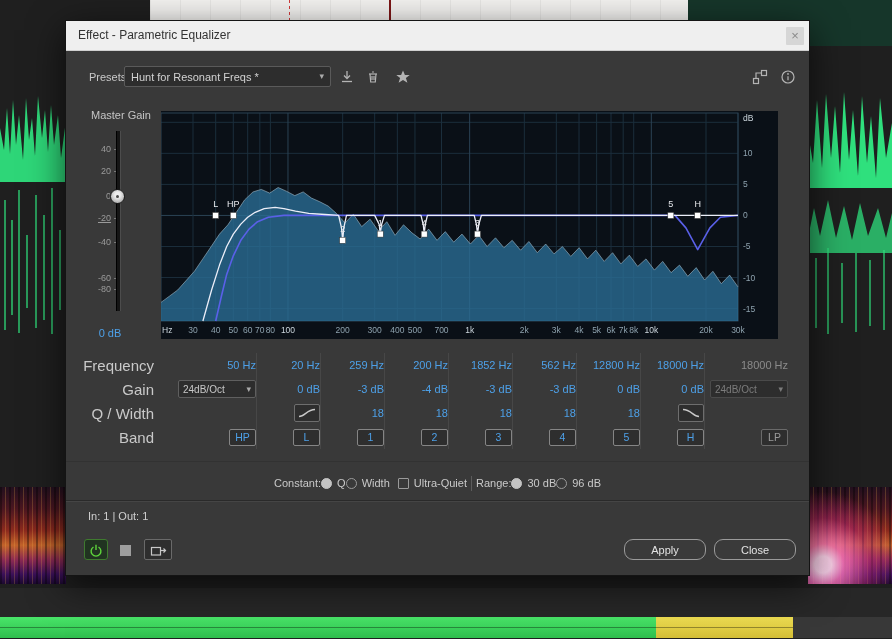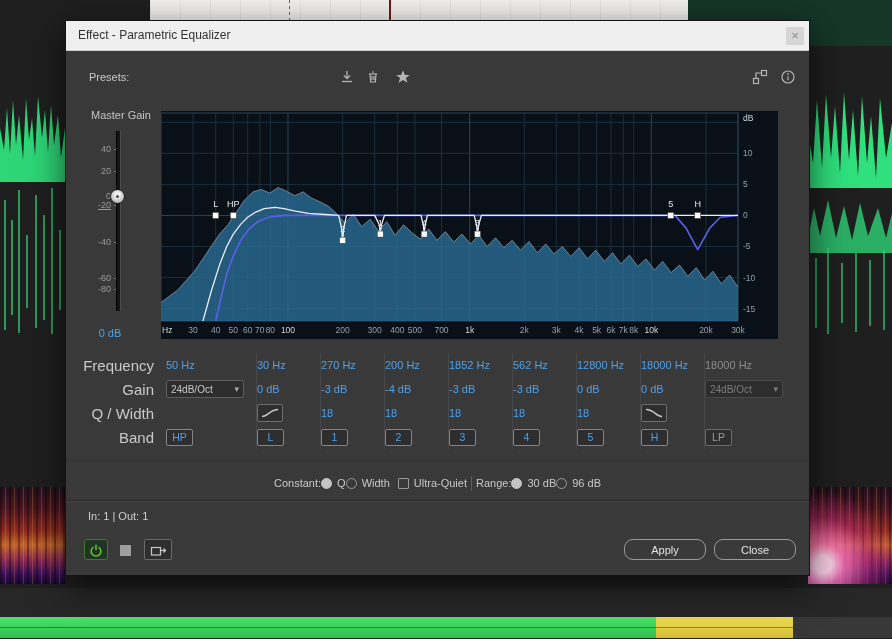--- a/index.html
+++ b/index.html
@@ -52,21 +52,21 @@
   
   .graph-svg{position:absolute;left:95px;top:90px;}
   svg text{font-family:"Liberation Sans","DejaVu Sans",sans-serif;}
   
   .bands-table{position:absolute;left:20px;top:332px;display:flex;}
   .t-col{width:64px;box-sizing:border-box;}
   .t-col.t-labels{width:80px;}
   .t-col.wide{width:90px;}
   .t-col.wide2{width:84px;}
   .t-col.sep{border-left:1px solid #474747;}
-  .t-cell{height:24px;display:flex;align-items:center;justify-content:flex-start;}
+  .t-cell{height:24px;display:flex;align-items:center;justify-content:flex-end;}
   .t-rowlabel{justify-content:flex-end;padding-right:12px;font-size:15px;color:#c9c9c9;}
   .val{font-size:11px;color:#4da0e8;white-space:nowrap;}
   .t-col.off .val{color:#8b8b8b;}
   .mini-select{width:78px;height:18px;background:#2d2d2d;border:1px solid #5f5f5f;border-radius:2px;box-sizing:border-box;
     display:flex;align-items:center;justify-content:space-between;padding:0 4px;}
   .mini-select .ms-text{font-size:10px;color:#c8c8c8;white-space:nowrap;}
   .t-col.off .mini-select{border-color:#4a4a4a;}
   .t-col.off .mini-select .ms-text{color:#7c7c7c;}
   .t-col.off .chev{color:#7c7c7c;}
   .shelf-btn{width:24px;height:16px;border:1px solid #6e6e6e;border-radius:2px;background:#2e2e2e;display:flex;align-items:center;justify-content:center;}
@@ -144,20 +144,24 @@
   </div>
 
   <div class="dialog">
 
     <div class="titlebar">
       <span class="title">Effect - Parametric Equalizer</span>
       <div class="close-btn">×</div>
     </div>
 
     <span class="p-label">Presets:</span>
+    <div class="select">
+      <span class="sel-text">Hunt for Resonant Freqs *</span>
+      <span class="chev"></span>
+    </div>
     <div class="icon-btn" style="left:271px;top:46px;">
       <svg width="16" height="16" viewBox="0 0 16 16" fill="none" stroke="#b4b4b4" stroke-width="1.3">
         <path d="M8 2 V9"></path>
           <path d="M5 6.5 L8 9.5 L11 6.5"></path>
           <path d="M3 12.5 H13"></path>
       </svg>
     </div>
     <div class="icon-btn" style="left:297px;top:46px;">
       <svg width="16" height="16" viewBox="0 0 16 16" fill="none" stroke="#b4b4b4" stroke-width="1.2">
         <path d="M4 5 H12"></path>
@@ -184,21 +188,21 @@
           <path d="M8 7.2 V11.2"></path>
           <circle cx="8" cy="4.9" r="0.9" fill="#b4b4b4" stroke="none"></circle>
       </svg>
     </div>
 
     <span class="mg-label">Master Gain</span>
     <div class="mg-scale">
         <div class="mg-tick" style="top: 0px;">40</div>
         <div class="mg-tick" style="top: 22px;">20</div>
         <div class="mg-tick" style="top: 46.66px;">0</div>
-        <div class="mg-tick" style="top: 56px; text-decoration: underline;">-20</div>
+        <div class="mg-tick" style="top: 69px; text-decoration: underline;">-20</div>
         <div class="mg-tick" style="top: 93.32px;">-40</div>
         <div class="mg-tick" style="top: 116.65px; margin-top: 12px;">-60</div>
         <div class="mg-tick" style="top: 139.98px;">-80</div>
       </div>
     <div class="mg-track"></div>
     <div class="mg-knob"></div>
     <span class="mg-value">0 dB</span>
 
     <svg class="graph-svg" width="617" height="228">
         <rect x="0" y="0" width="617" height="228" fill="#0a1017"></rect>
@@ -303,39 +307,39 @@
               <div class="chev"></div>
             </div>
           </div>
           <div class="t-cell"></div>
           <div class="t-cell">
             <div class="band-btn">HP</div>
           </div>
         </div>
         <div class="t-col sep">
           <div class="t-cell">
-            <div class="val">30 Hz</div>
+            <div class="val">20 Hz</div>
           </div>
           <div class="t-cell">
             <div class="val">0 dB</div>
           </div>
           <div class="t-cell">
             <div class="shelf-btn">
               <svg width="18" height="12" viewBox="0 0 18 12">
                 <path d="M1,9.5 C7,9.5 9,2.5 17,2.5" fill="none" stroke="#c9c9c9" stroke-width="1.3"></path>
               </svg>
             </div>
           </div>
           <div class="t-cell">
             <div class="band-btn">L</div>
           </div>
         </div>
         <div class="t-col sep">
           <div class="t-cell">
-            <div class="val">270 Hz</div>
+            <div class="val">259 Hz</div>
           </div>
           <div class="t-cell">
             <div class="val">-3 dB</div>
           </div>
           <div class="t-cell">
             <div class="val">18</div>
           </div>
           <div class="t-cell">
             <div class="band-btn">1</div>
           </div>

